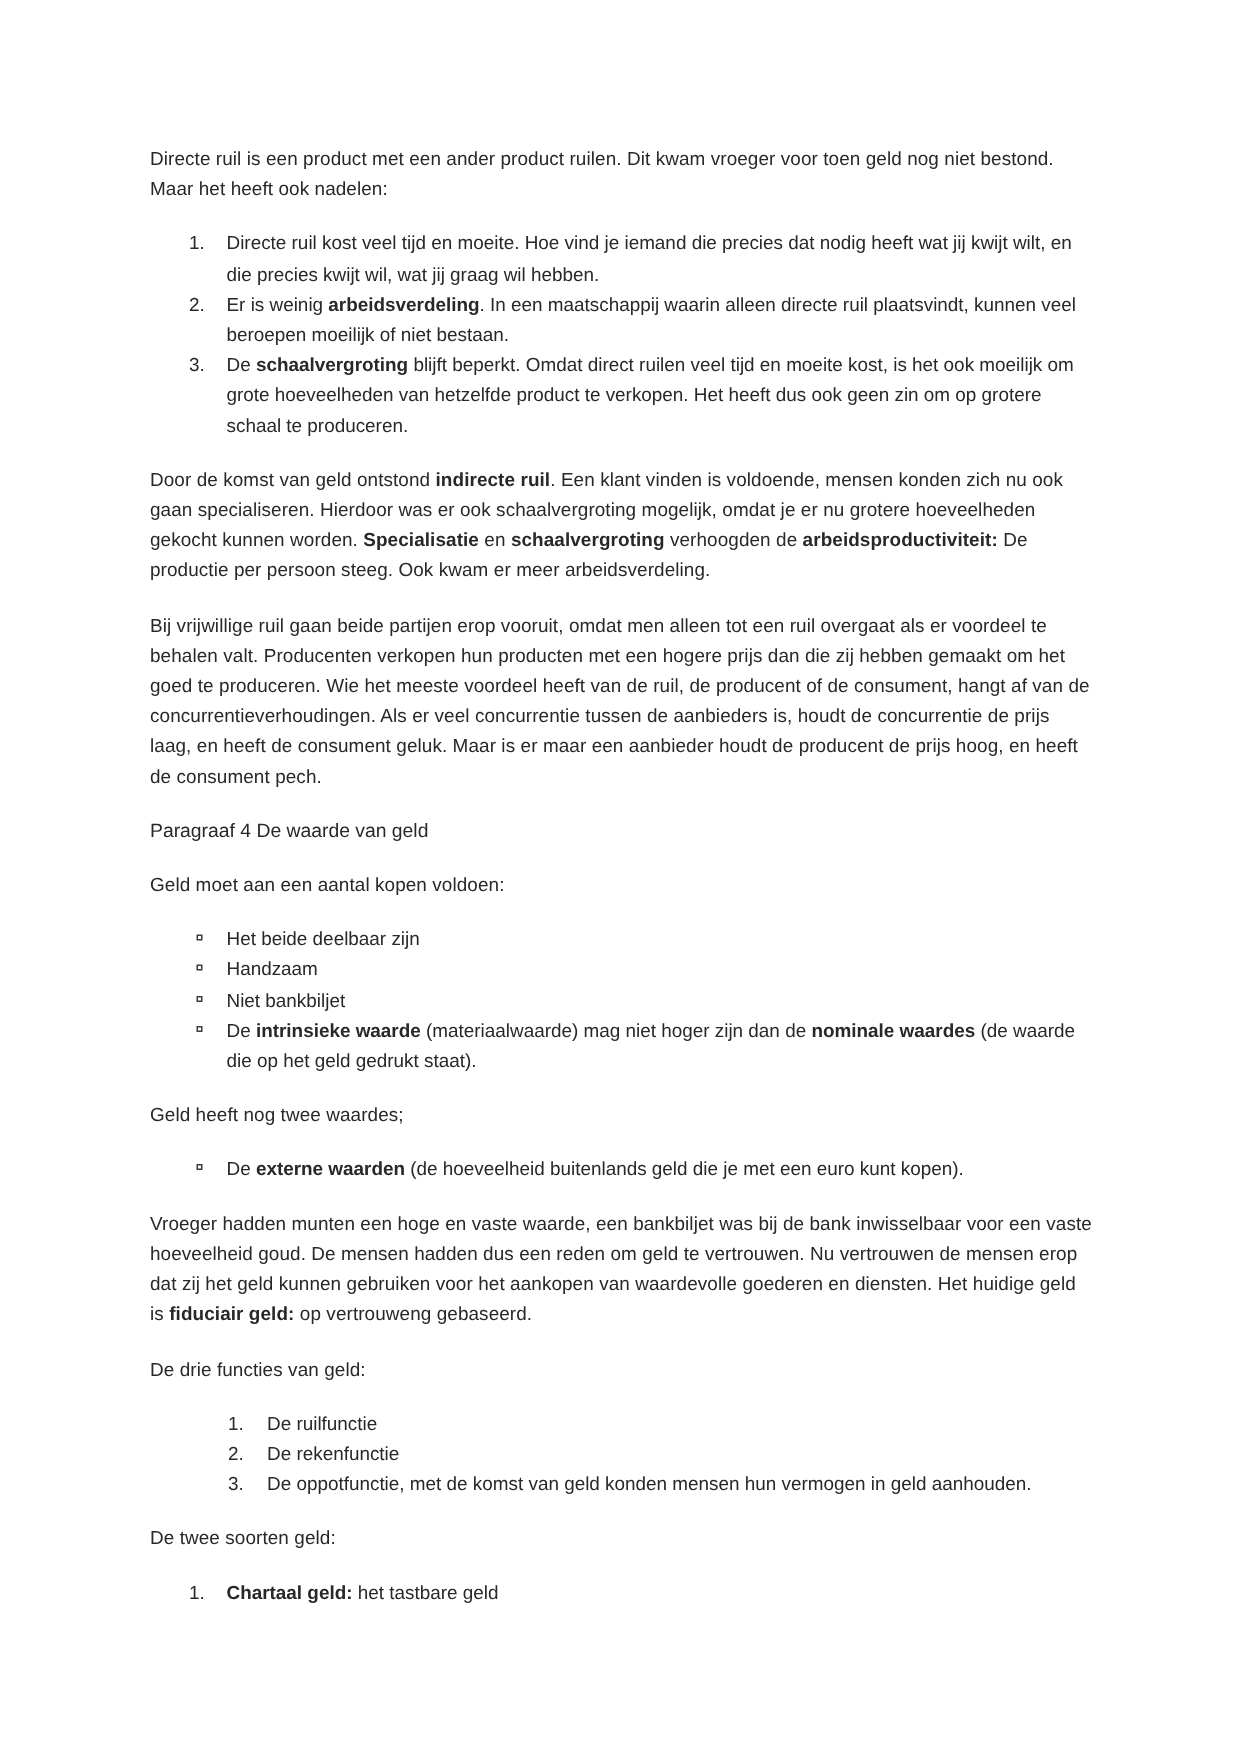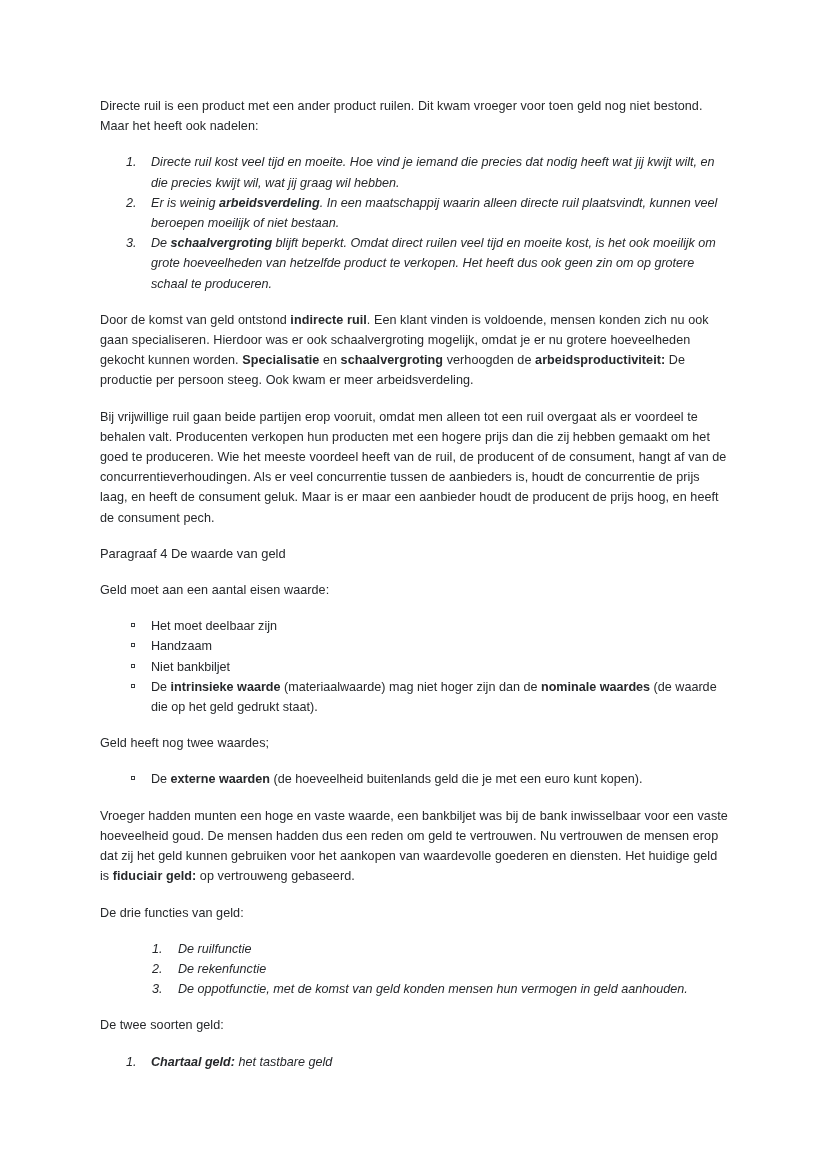--- a/index.html
+++ b/index.html
@@ -41,21 +41,20 @@
     padding: 0;
     list-style: none;
     counter-reset: li;
   }
   ol.num > li {
     counter-increment: li;
     position: relative;
     font-size: 12.6px;
     line-height: 20.2px;
     margin: 0 0 0 0;
-    font-style: italic;
   }
   ol.num > li::before {
     content: counter(li) ".";
     position: absolute;
     text-align: left;
   }
   
   ol.indent-a > li { padding-left: 51px; }
   ol.indent-a > li::before { left: 26px; }
   
@@ -98,24 +97,24 @@
         <li><span><span>Er is weinig </span><b>arbeidsverdeling</b><span>. In een maatschappij waarin alleen directe ruil plaatsvindt, kunnen veel beroepen moeilijk of niet bestaan.</span></span></li>
         <li><span><span>De </span><b>schaalvergroting</b><span> blijft beperkt. Omdat direct ruilen veel tijd en moeite kost, is het ook moeilijk om grote hoeveelheden van hetzelfde product te verkopen. Het heeft dus ook geen zin om op grotere schaal te produceren.</span></span></li>
       </ol>
 
     <p class="body"><span>Door de komst van geld ontstond </span><b>indirecte ruil</b><span>. Een klant vinden is voldoende, mensen konden zich nu ook gaan specialiseren. Hierdoor was er ook schaalvergroting mogelijk, omdat je er nu grotere hoeveelheden gekocht kunnen worden. </span><b>Specialisatie</b><span> en </span><b>schaalvergroting</b><span> verhoogden de </span><b>arbeidsproductiviteit:</b><span> De productie per persoon steeg. Ook kwam er meer arbeidsverdeling.</span></p>
 
     <p class="body"><span>Bij vrijwillige ruil gaan beide partijen erop vooruit, omdat men alleen tot een ruil overgaat als er voordeel te behalen valt. Producenten verkopen hun producten met een hogere prijs dan die zij hebben gemaakt om het goed te produceren. Wie het meeste voordeel heeft van de ruil, de producent of de consument, hangt af van de concurrentieverhoudingen. Als er veel concurrentie tussen de aanbieders is, houdt de concurrentie de prijs laag, en heeft de consument geluk. Maar is er maar een aanbieder houdt de producent de prijs hoog, en heeft de consument pech.</span></p>
 
     <p class="heading">Paragraaf 4 De waarde van geld</p>
 
-    <p class="body">Geld moet aan een aantal eisen waarde:</p>
+    <p class="body">Geld moet aan een aantal kopen voldoen:</p>
 
     <ul class="sq">
-        <li><span class="sqmark"></span><span><span>Het moet deelbaar zijn</span></span></li>
+        <li><span class="sqmark"></span><span><span>Het beide deelbaar zijn</span></span></li>
         <li><span class="sqmark"></span><span><span>Handzaam</span></span></li>
         <li><span class="sqmark"></span><span><span>Niet bankbiljet</span></span></li>
         <li><span class="sqmark"></span><span><span>De </span><b>intrinsieke waarde</b><span> (materiaalwaarde) mag niet hoger zijn dan de </span><b>nominale waardes</b><span> (de waarde die op het geld gedrukt staat).</span></span></li>
       </ul>
 
     <p class="body">Geld heeft nog twee waardes;</p>
 
     <ul class="sq">
         <li><span class="sqmark"></span><span><span>De </span><b>externe waarden</b><span> (de hoeveelheid buitenlands geld die je met een euro kunt kopen).</span></span></li>
       </ul>

